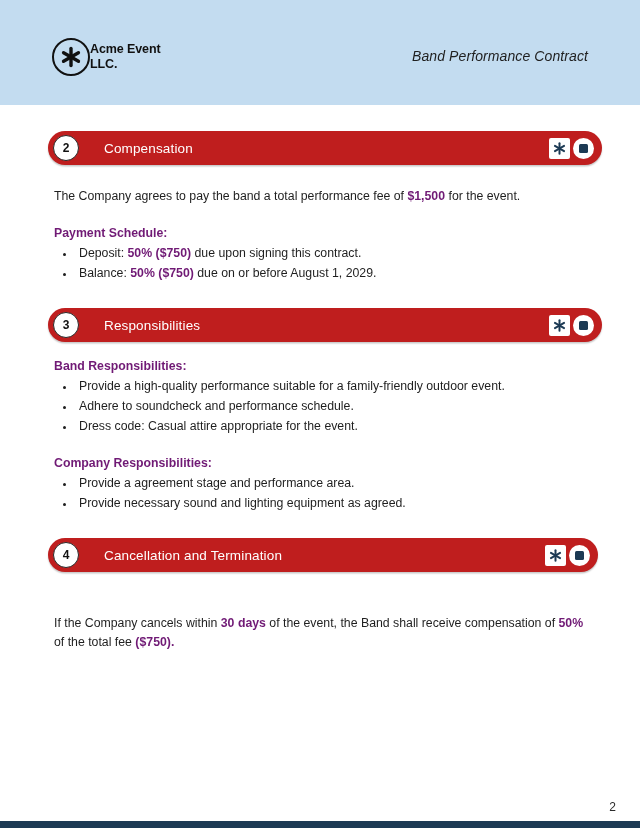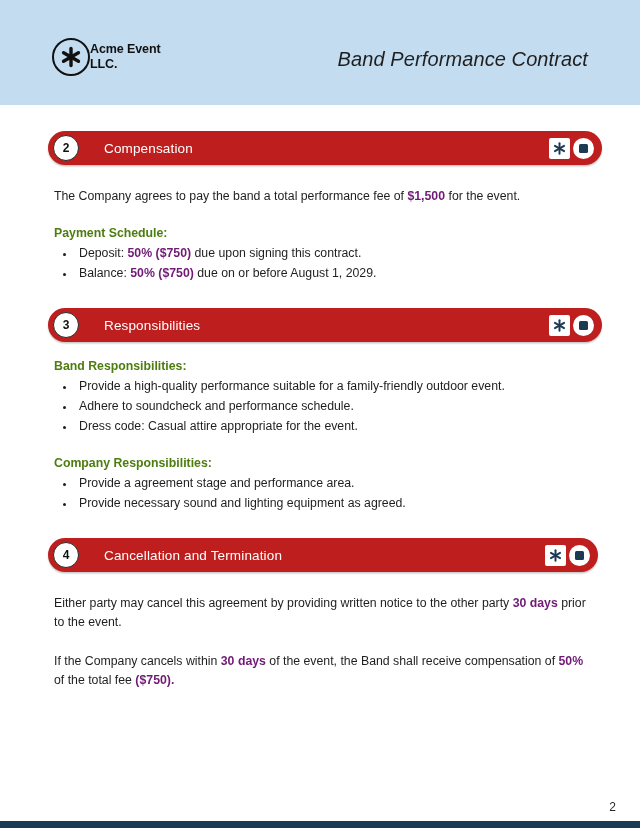--- a/index.html
+++ b/index.html
@@ -49,21 +49,21 @@
     font-weight: bold;
     line-height: 1.22;
     color: #111111;
     letter-spacing: -0.1px;
   }
   .brand-text .line2 { font-weight: bold; }
   .doc-title {
     position: absolute;
     right: 52px;
     top: 48px;
-    font-size: 20px;
+    font-size: 14px;
     font-style: italic;
     color: #1f1f1f;
     letter-spacing: 0.1px;
   }
 
   
   .content {
     position: absolute;
     top: 105px;
     left: 0;
@@ -144,21 +144,21 @@
   .body-block { padding: 0 52px 0 54px; }
   .para {
     font-size: 12.3px;
     line-height: 1.55;
     color: #1f1f1f;
     margin: 0;
   }
   .sub-head {
     font-size: 12.3px;
     font-weight: bold;
-    color: #4d7c0f;
+    color: #701a75;
     margin: 0;
   }
   ul.bullets {
     margin: 3px 0 0 0;
     padding-left: 22px;
     list-style: disc;
   }
   ul.bullets li {
     font-size: 12.3px;
     line-height: 1.63;
@@ -311,21 +311,20 @@
       </span>
       <span class="icon-ci">
         <span class="inner-sq"></span>
       </span>
     </span>
   </div>
 
   <div class="gap-f"></div>
 
   <div class="body-block">
-    <p class="para"><span>Either party may cancel this agreement by providing written notice to the other party </span><b>30 days</b><span> prior to the event.</span></p>
 
     <div class="gap-c"></div>
 
     <p class="para"><span>If the Company cancels within </span><b>30 days</b><span> of the event, the Band shall receive compensation of </span><b>50%</b><span> of the total fee </span><b>($750).</b></p>
   </div>
 
 </div>
 
 <div class="page-num">2</div>
 <div class="footer-bar"></div>

